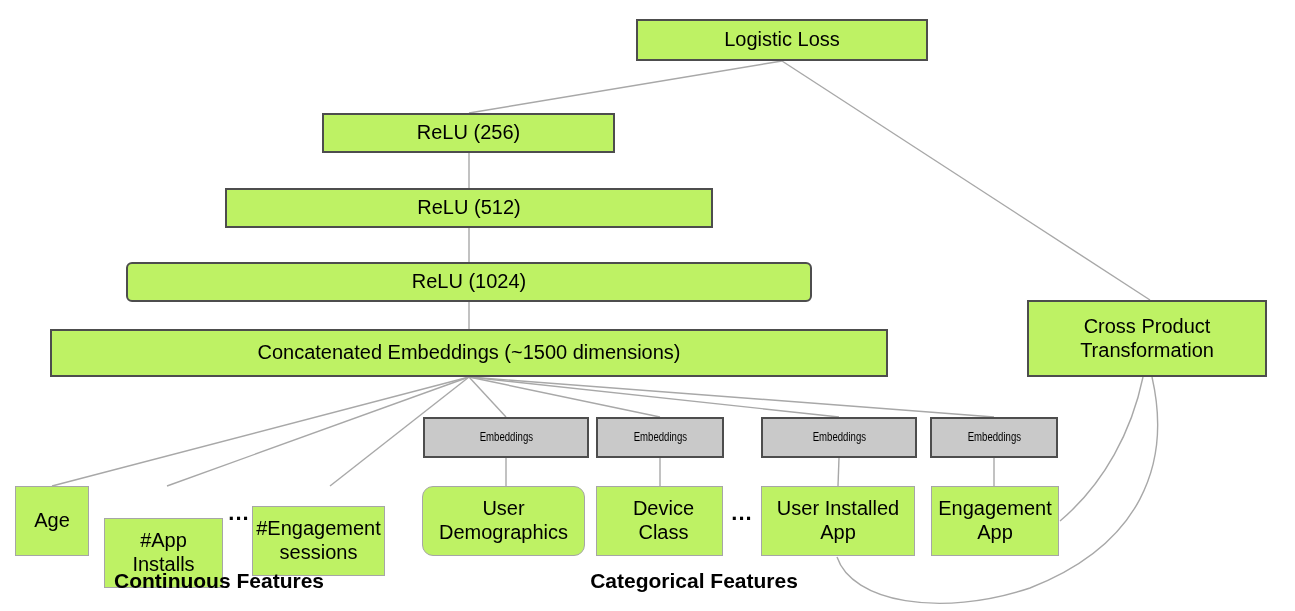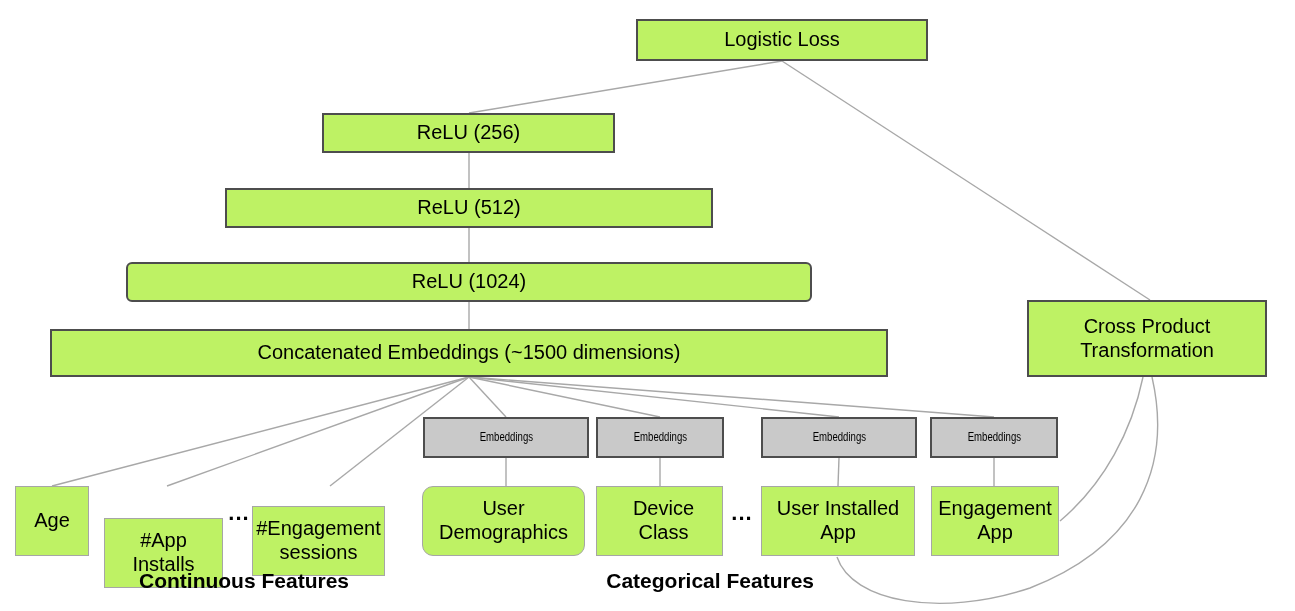--- a/index.html
+++ b/index.html
@@ -81,21 +81,21 @@
     letter-spacing: 1px;
     color: #000;
   }
   #dots-continuous  { left: 224px; top: 500px; width: 30px; text-align: center; }
   #dots-categorical { left: 727px; top: 500px; width: 30px; text-align: center; }
   .group-label {
     position: absolute;
     z-index: 2;
     font-size: 21px;
     font-weight: bold;
-    text-align: right;
+    text-align: center;
     white-space: nowrap;
   }
   #label-continuous  { left: 89px;  top: 569px; width: 260px; }
   #label-categorical { left: 574px; top: 569px; width: 240px; }
 </style>
 </head>
 <body>
 
 <div class="canvas">
 

